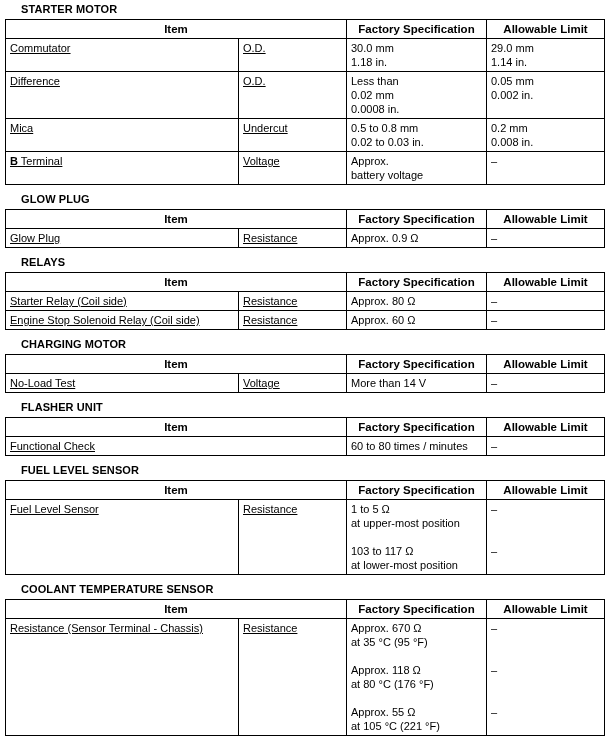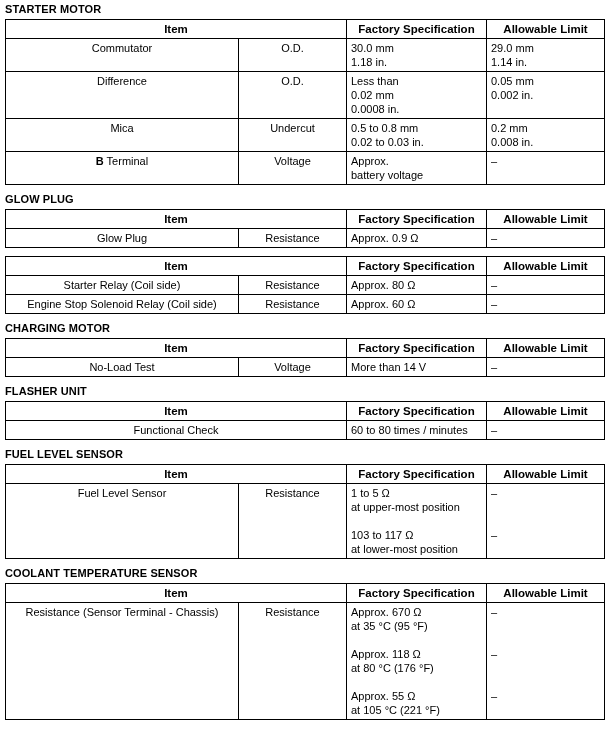--- a/index.html
+++ b/index.html
@@ -12,21 +12,21 @@
   .page {
     width: 609px;
     box-sizing: border-box;
     padding: 3px 0 6px 5px;
   }
   .section { margin-bottom: 8px; }
   .section-title {
     font-size: 11px;
     font-weight: bold;
     line-height: 13px;
-    margin: 0 0 3px 0;
+    margin: 0 0 3px 16px;
     letter-spacing: 0.1px;
   }
   table.spec-table {
     border-collapse: collapse;
     width: 599px;
     table-layout: fixed;
     padding-left: 19px;
   }
   .spec-table th, .spec-table td {
     border: 1px solid #000000;
@@ -34,21 +34,21 @@
     line-height: 14px;
     padding: 2px 4px;
     vertical-align: top;
     overflow: hidden;
   }
   .spec-table th {
     font-weight: bold;
     text-align: center;
     font-size: 11.5px;
   }
-  td.c-item, td.c-sub { text-align: center; }
+  td.c-item, td.c-sub { text-align: left; text-decoration: underline; }
   td.c-spec, td.c-limit { text-align: left; white-space: pre-line; }
   .group { white-space: pre-line; }
   .group.gap { height: 42px; }
   .bold-prefix { font-weight: bold; }
 </style>
 </head>
 <body>
 
 <div class="page">
     <div class="section">
@@ -123,20 +123,21 @@
           <tr>
             <td class="c-item">Glow Plug</td>
             <td class="c-sub">Resistance</td>
             <td class="c-spec"><div class="group">Approx. 0.9 Ω</div></td>
             <td class="c-limit"><div class="group">–</div></td>
           </tr>
         </tbody>
       </table>
     </div>
     <div class="section">
+      <div class="section-title">RELAYS</div>
       <table class="spec-table">
         <colgroup>
           <col style="width: 233px;">
           <col style="width: 108px;">
           <col style="width: 140px;">
           <col style="width: 118px;">
         </colgroup>
         <thead>
           <tr>
             <th colspan="2">Item</th>

